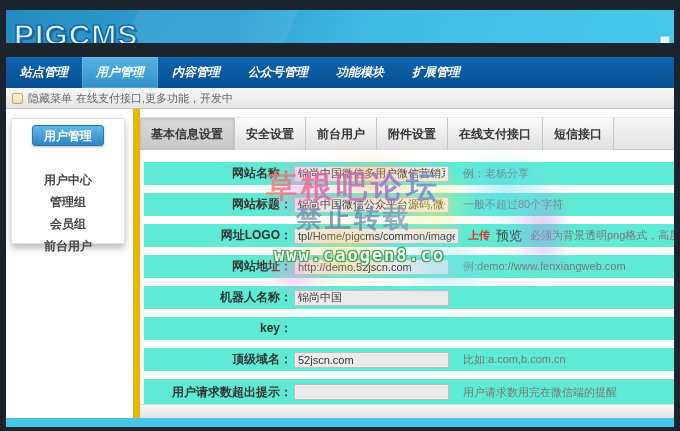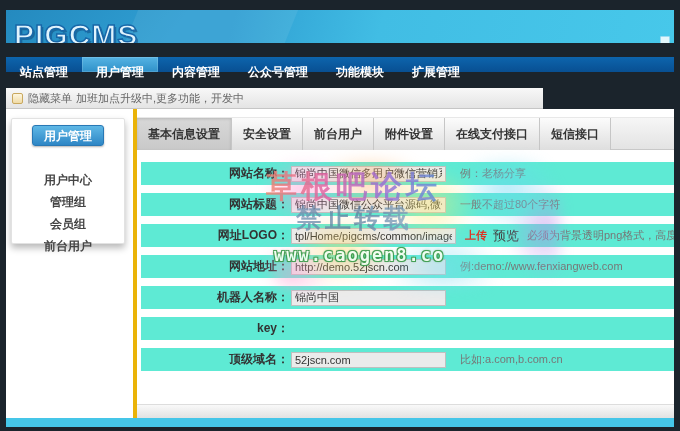--- a/index.html
+++ b/index.html
@@ -13,27 +13,27 @@
   .header .shape1 { position:absolute; left:-40px; top:-10px; width:300px; height:80px;
     background:linear-gradient(115deg, rgba(13,95,150,.38), rgba(13,95,150,0) 65%); transform:skewX(-18deg); }
   .header .shape2 { position:absolute; left:120px; top:-10px; width:160px; height:80px;
     background:rgba(255,255,255,.07); transform:skewX(-22deg); }
   .logo { position:absolute; left:8px; top:8px; font-size:30px; font-weight:bold; letter-spacing:1px;
     color:#dff3fd; -webkit-text-stroke:1.5px #1767a8; text-shadow:2px 2px 0 rgba(10,60,110,.45); }
   .corner-icon { position:absolute; right:4px; top:26px; width:10px; height:12px;
     background:rgba(255,255,255,.85); border:1px solid #9adcf2; border-radius:1px; }
 
   
-  .nav { position:absolute; left:6px; top:57px; width:668px; height:15px;
-    background:linear-gradient(#0d65ad,#084f92); display:flex; align-items:stretch; }
+  .nav { position:absolute; left:6px; top:57px; width:668px; height:31px;
+    background:linear-gradient(#0d65ad,#084f92); display:flex; align-items:stretch;font-style:italic; }
   .nav-tab { color:#fff; font-size:12px; font-weight:bold; line-height:31px; padding:0 14px; cursor:pointer; }
   .nav-tab.active { background:linear-gradient(#55b4e4,#2f90c8); box-shadow:inset 0 0 0 1px rgba(255,255,255,.15); }
 
   
-  .breadcrumb { position:absolute; left:6px; top:88px; width:537px; height:21px;
+  .breadcrumb { position:absolute; left:6px; top:88px; width:668px; height:21px;
     background:linear-gradient(#f8f8f8,#e4e4e4); border-bottom:1px solid #c6c6c6;
     display:flex; align-items:center; padding-left:6px; font-size:11px; color:#666; }
   .bc-icon { display:inline-block; width:11px; height:11px; margin-right:5px;
     background:linear-gradient(#fdf6e0,#f0dba6); border:1px solid #c9a85e; border-radius:2px; }
   .bc-link { color:#666; margin-right:4px; }
 
   
   .page-body { position:absolute; left:6px; top:109px; width:668px; height:309px; background:#fff; }
 
   
@@ -41,21 +41,21 @@
     border:1px solid #e2e2e2; border-radius:2px; box-shadow:0 4px 7px rgba(0,0,0,.28); }
   .sidebar-title { margin:6px auto 0; width:72px; height:21px; line-height:21px; text-align:center;
     border-radius:3px; background:linear-gradient(#5fb8e6,#2e86c5); border:1px solid #2878b5;
     color:#fff; font-size:12px; font-weight:bold; box-shadow:0 1px 2px rgba(0,0,0,.3); cursor:pointer; }
   .sidebar-items { margin-top:23px; }
   .sidebar-item { height:22px; line-height:22px; text-align:center; font-size:12px; font-weight:bold;
     color:#444; cursor:pointer; }
 
   
   .content { position:absolute; left:127px; top:0; width:541px; height:309px; background:#fff;
-    border-left:4px solid #eab308; overflow:hidden; }
+    border-left:7px solid #eab308; overflow:hidden; }
   .tabs { position:absolute; left:0; top:8px; width:541px; height:33px; display:flex;
     background:linear-gradient(#f6f6f6,#e3e3e3); border-top:1px solid #e8e8e8; border-bottom:1px solid #c8c8c8; }
   .tab { height:32px; line-height:32px; padding:0 11px; font-size:12px; font-weight:bold; color:#333;
     background:linear-gradient(#fcfcfc,#dedede); border-right:1px solid #c6c6c6; cursor:pointer; white-space:nowrap; }
   .tab.active { background:linear-gradient(#d8d8d8,#c9c9c9); box-shadow:inset 0 1px 3px rgba(0,0,0,.15); }
 
   .form { position:absolute; left:0; top:53px; width:541px; }
   .form-row { margin:0 0 8px 4px; width:537px; height:23px; background:#5eead4;
     display:flex; align-items:center; overflow:hidden; white-space:nowrap; }
   .form-row.tall { height:26px; }
@@ -113,21 +113,21 @@
     <div class="nav-tab active">用户管理</div>
     <div class="nav-tab">内容管理</div>
     <div class="nav-tab">公众号管理</div>
     <div class="nav-tab">功能模块</div>
     <div class="nav-tab">扩展管理</div>
   </div>
 
   <div class="breadcrumb">
     <span class="bc-icon"></span>
     <span class="bc-link">隐藏菜单</span>
-    <span>加班加点升级中,更多功能，开发中</span>
+    <span>在线支付接口,更多功能，开发中</span>
   </div>
 
   <div class="page-body">
 
     <div class="sidebar">
       <div class="sidebar-title">用户管理</div>
       <div class="sidebar-items">
         <div class="sidebar-item">用户中心</div>
         <div class="sidebar-item">管理组</div>
         <div class="sidebar-item">会员组</div>
@@ -184,20 +184,25 @@
           <span class="form-label">key：</span>
           <span class="form-hint"></span>
         </div>
 
         <div class="form-row">
           <span class="form-label">顶级域名：</span>
           <input class="form-input" value="52jscn.com" style="">
           <span class="form-hint">比如:a.com,b.com.cn</span>
         </div>
 
+        <div class="form-row tall">
+          <span class="form-label">用户请求数超出提示：</span>
+          <input class="form-input" value="" style="">
+          <span class="form-hint">用户请求数用完在微信端的提醒</span>
+        </div>
 
       </div>
 
       <div class="content-footer"></div>
     </div>
   </div>
 
   <div class="cyan-bar"></div>
 
   <div class="wm wm-blob"></div>

